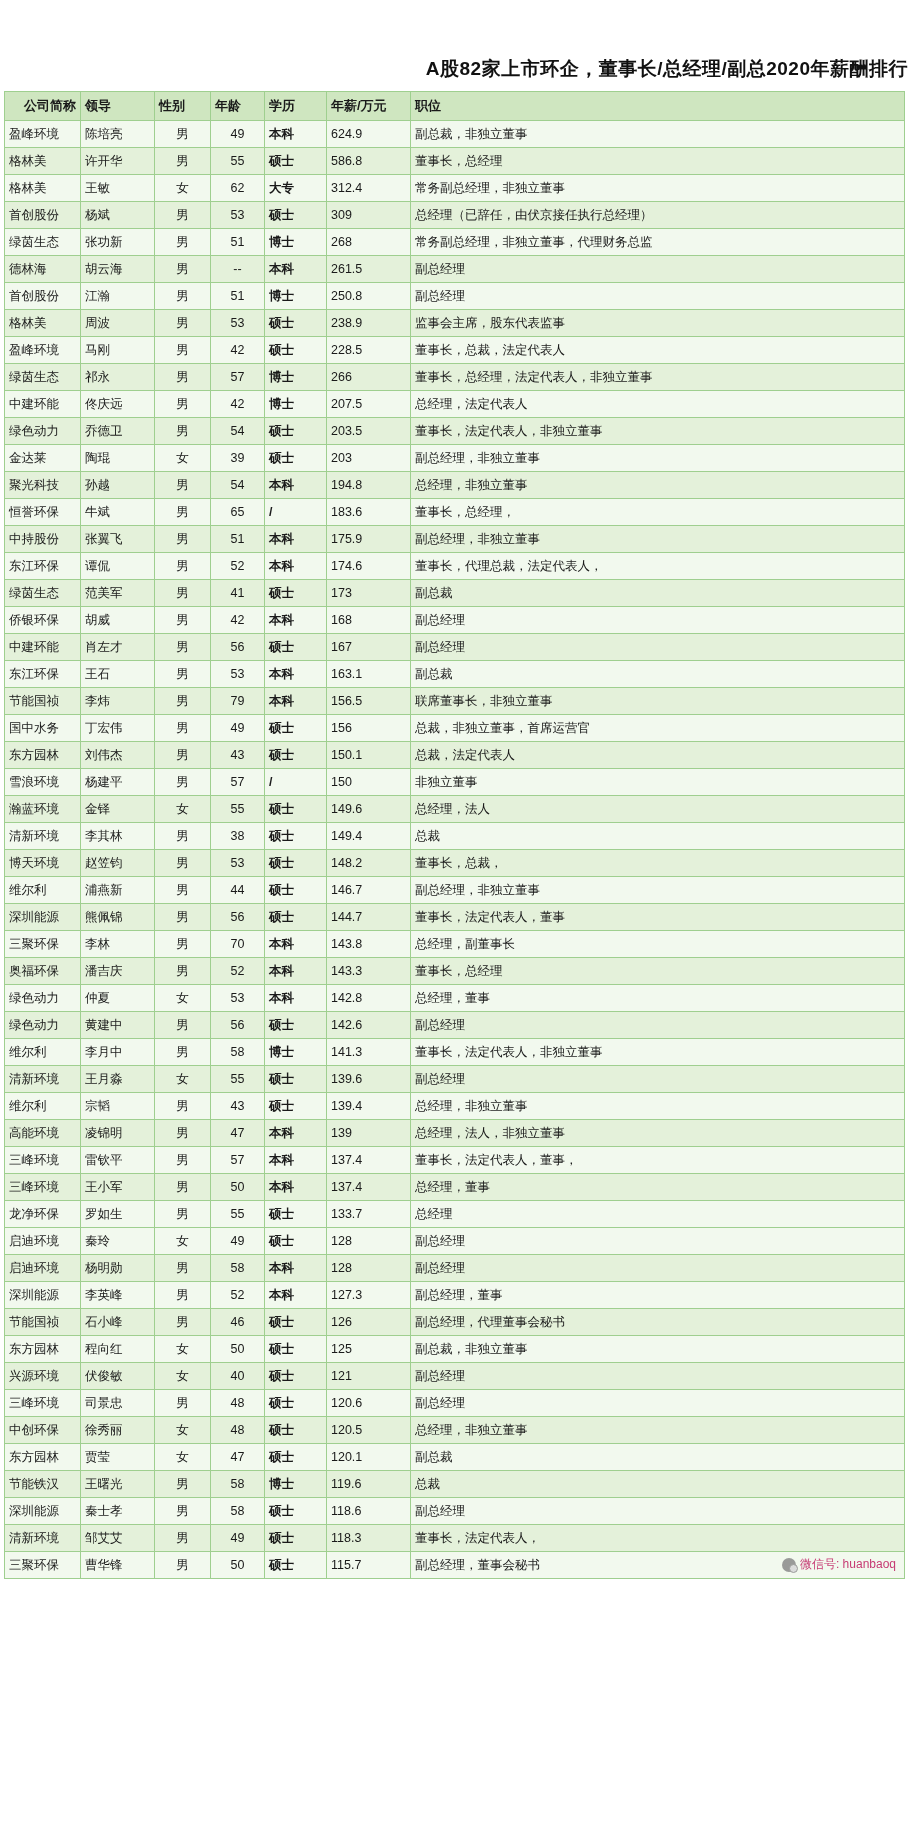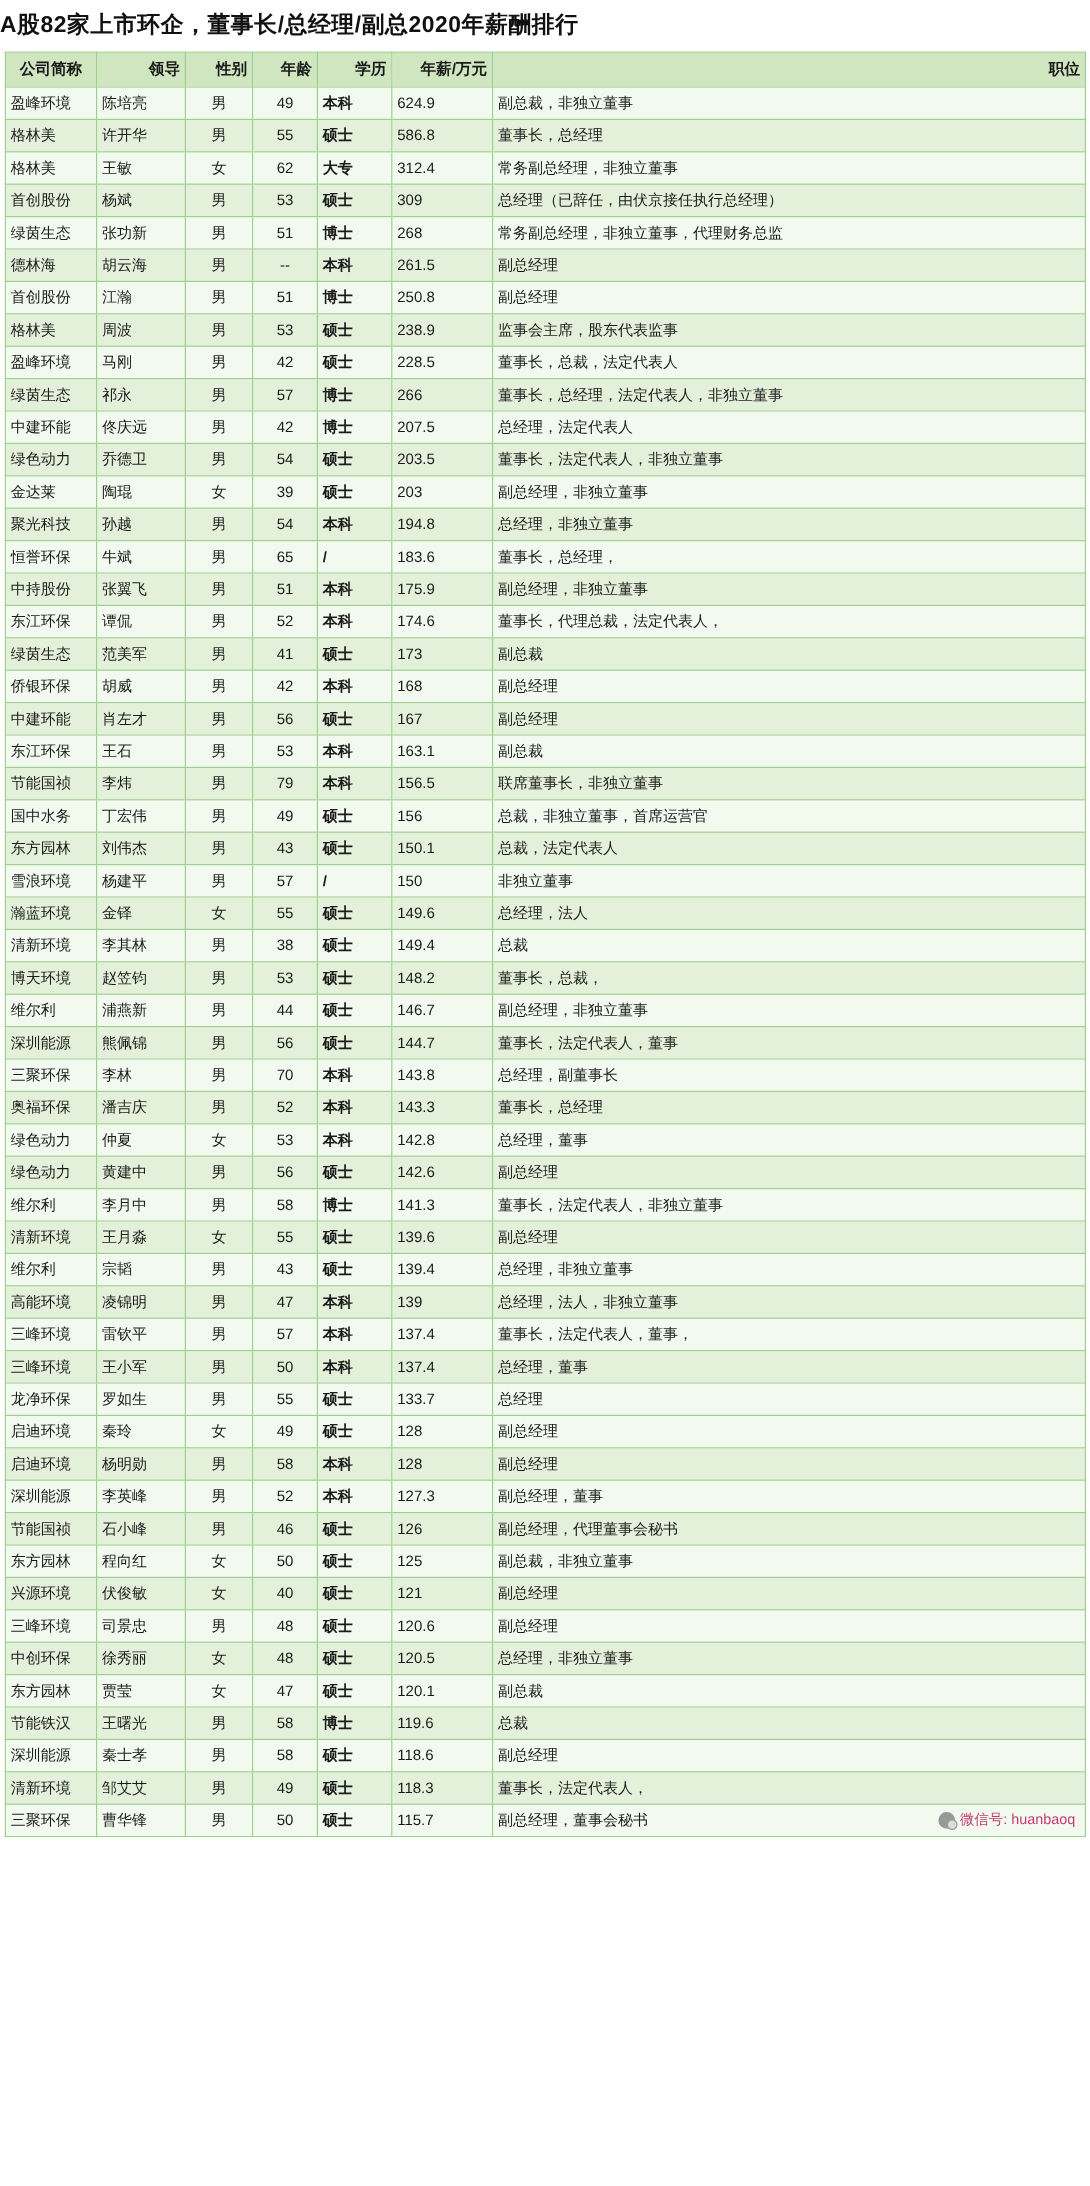--- a/index.html
+++ b/index.html
@@ -11,50 +11,51 @@
     font-family: "Liberation Sans", "DejaVu Sans", sans-serif;
     width: 908px;
   }
   .page {
     width: 908px;
     box-sizing: border-box;
     padding: 0;
     position: relative;
   }
   .title {
-    text-align: left;
+    text-align: right;
     font-size: 19px;
     font-weight: bold;
     color: #111111;
     padding: 8px 0 9px 0;
     letter-spacing: 0.5px;
+    margin-top: 48px;
   }
   table.salary {
     border-collapse: collapse;
     width: 900px;
     margin: 0 4px;
     table-layout: fixed;
   }
   table.salary th, table.salary td {
     border: 1px solid #9fcf8f;
     font-size: 12.5px;
     color: #1a1a1a;
     padding: 3px 4px;
     height: 20px;
     overflow: hidden;
     white-space: nowrap;
   }
   table.salary thead th {
     background: #cfe6c0;
     font-weight: bold;
     font-size: 13px;
-    text-align: right;
+    text-align: left;
     height: 22px;
   }
-  table.salary thead th.c0 { text-align: center; }
+  table.salary thead th.c0 { text-align: right; }
   tbody tr.odd td { background: #f2f9ee; }
   tbody tr.even td { background: #e4f1da; }
   td.c0 { text-align: left; padding-left: 6px; margin-top: 24px; }
   td.c1 { text-align: left; padding-left: 6px; }
   td.c2 { text-align: center; }
   td.c3 { text-align: center; }
   td.c4 { text-align: left; font-weight: bold; }
   td.c5 { text-align: left; padding-left: 6px; }
   td.c6 { text-align: left; padding-left: 6px; margin-top: 32px; }
   col.w0 { width: 76px; }

